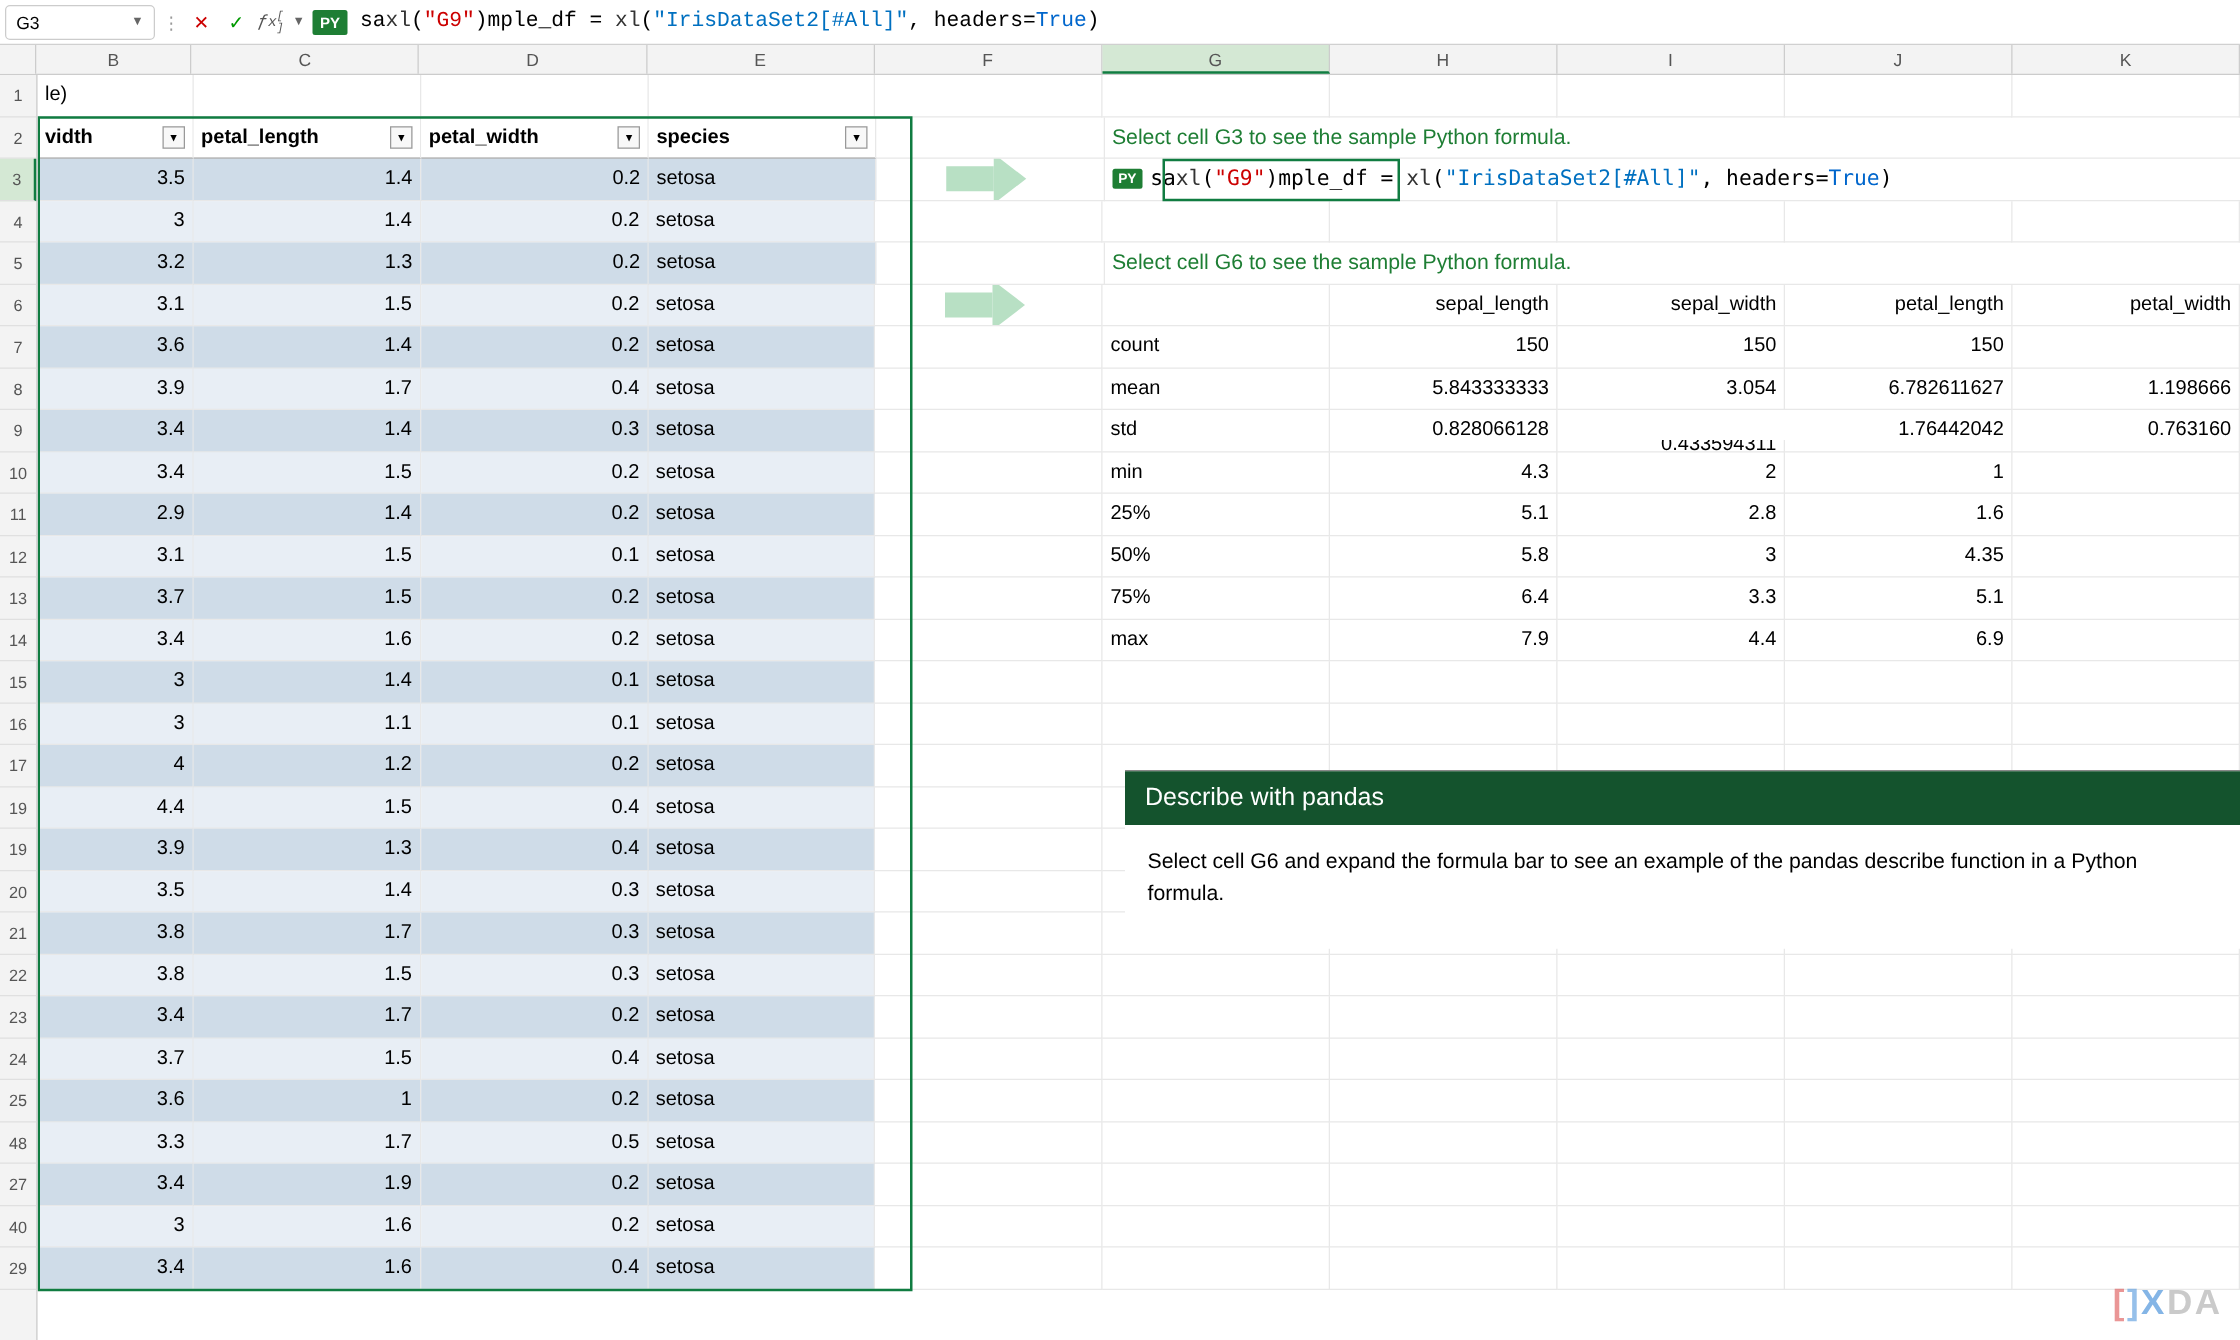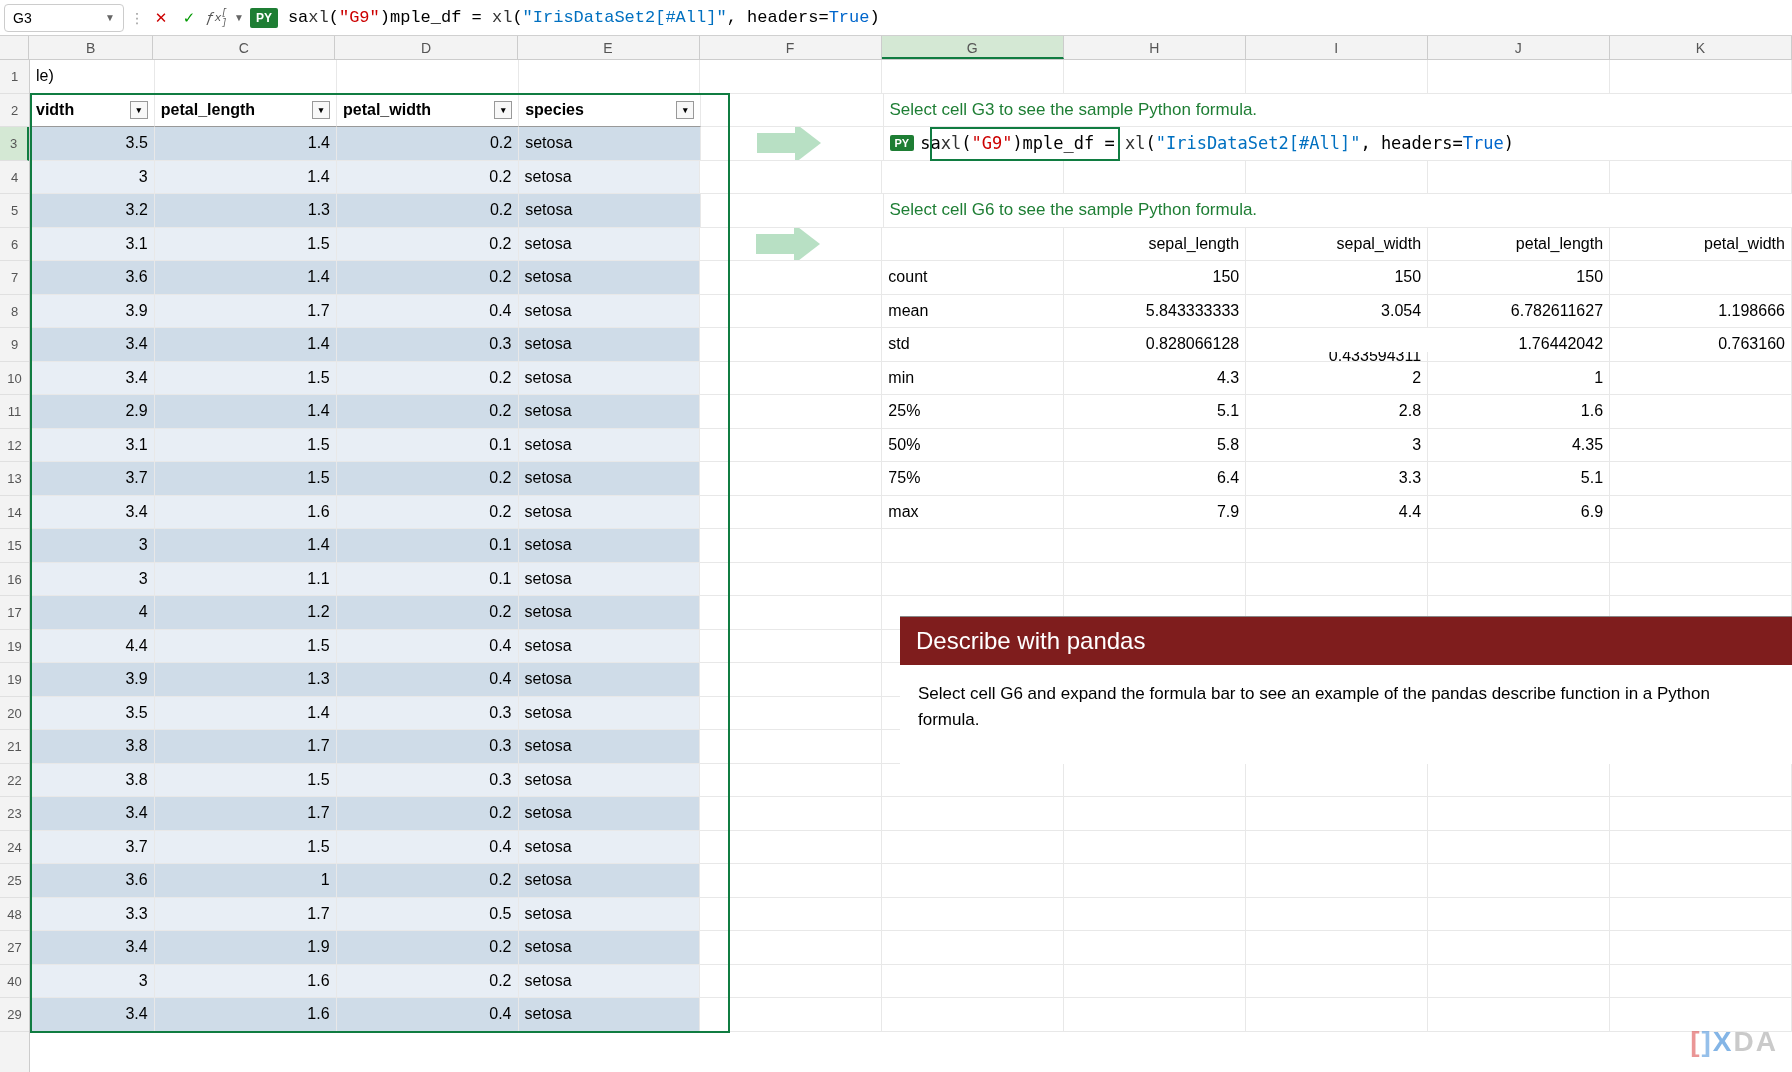--- a/index.html
+++ b/index.html
@@ -56,21 +56,21 @@
   .big-arrow::after { content: ""; position: absolute; left: 38px; top: 0; border-top: 20px solid transparent; border-bottom: 20px solid transparent; border-left: 26px solid #b8e0c4; }
   
   .inline-py { display: inline-flex; align-items: center; gap: 6px; font-family: Consolas, monospace; font-size: 17px; }
   .inline-py .py-badge { font-size: 11px; padding: 2px 5px; }
   
   .tooltip-box { position: absolute; background: #fff; border: 1px solid #888; border-radius: 4px; padding: 4px 10px; font-size: 15px; z-index: 10; box-shadow: 0 2px 4px rgba(0,0,0,0.15); }
   .tooltip-box b { font-weight: bold; }
   
   
   .panel { position: absolute; background: #fff; border-top: 1px solid #888; z-index: 8; }
-  .panel-header { background: #7f1d1d; color: #fff; padding: 10px 16px; font-size: 24px; }
+  .panel-header { background: #14532d; color: #fff; padding: 10px 16px; font-size: 20px; }
   .panel-body { padding: 16px 18px; font-size: 17px; line-height: 1.5; }
   .panel-body p { margin-bottom: 16px; }
   
   .watermark { position: absolute; right: 14px; bottom: 14px; font-size: 28px; font-weight: bold; color: rgba(180,180,180,0.7); letter-spacing: 2px; z-index: 20; }
   .watermark .x2 { color: rgba(80,150,220,0.7); }
 </style>
 </head>
 <body>
 
 <div class="formula-row">

